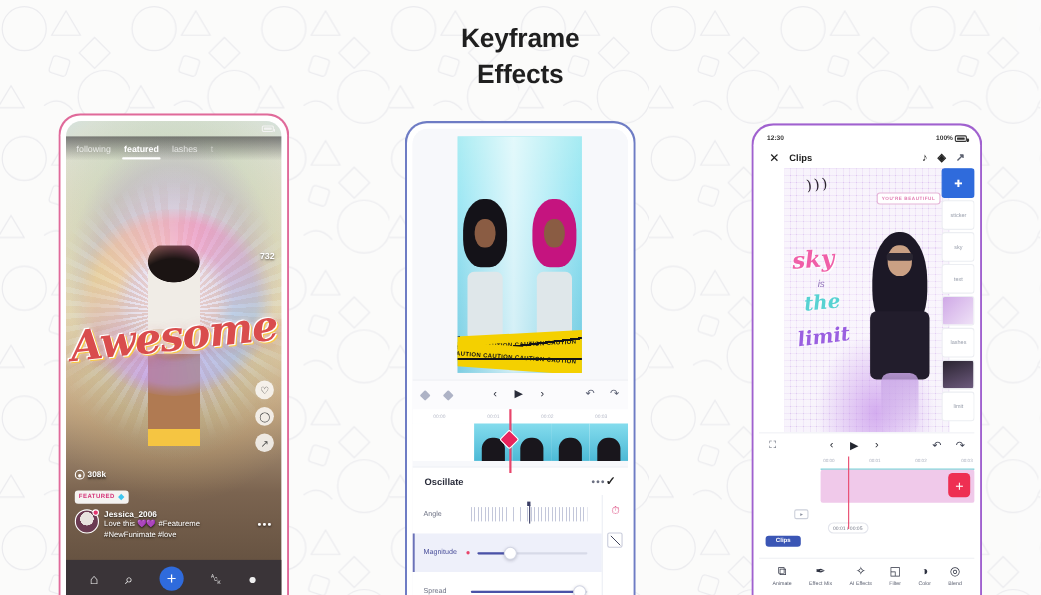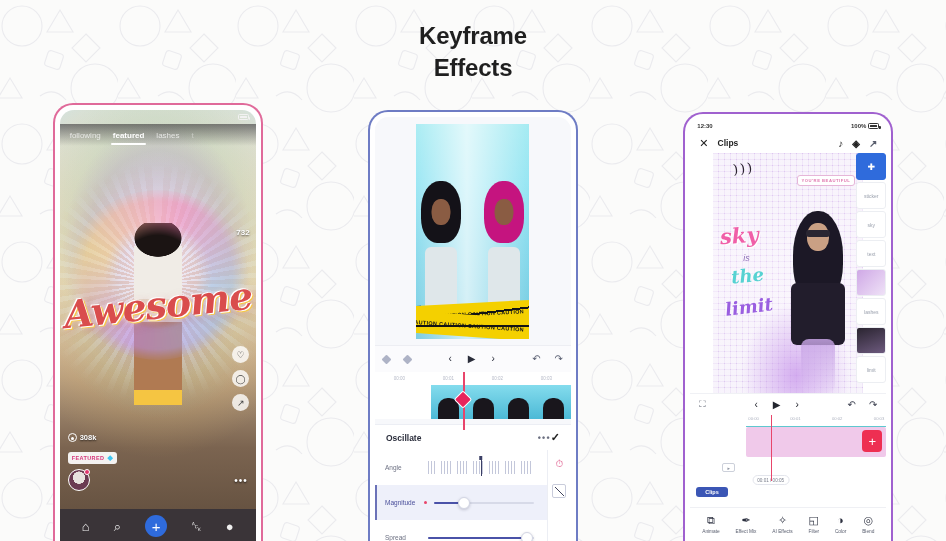--- a/index.html
+++ b/index.html
@@ -471,20 +471,25 @@
             <span>308k</span>
           </div>
           <div class="feat-badge">
             <span>FEATURED</span>
             <span class="gem">◆</span>
           </div>
           <div class="user-row">
             <div class="avatar">
                 <span class="plusdot"></span>
               </div>
+            <div>
+              <div class="uname">Jessica_2006</div>
+              <div class="ucap">Love this 💜💜 #Featureme</div>
+              <div class="ucap">#NewFunimate #love</div>
+            </div>
             <div class="dots">•••</div>
           </div>
         </div>
 
         <div class="bottomnav">
           <span class="nav-ic">⌂</span>
           <span class="nav-ic">⌕</span>
           <span class="nav-plus">+</span>
           <span class="nav-ic">␆</span>
           <span class="nav-ic">●</span>

